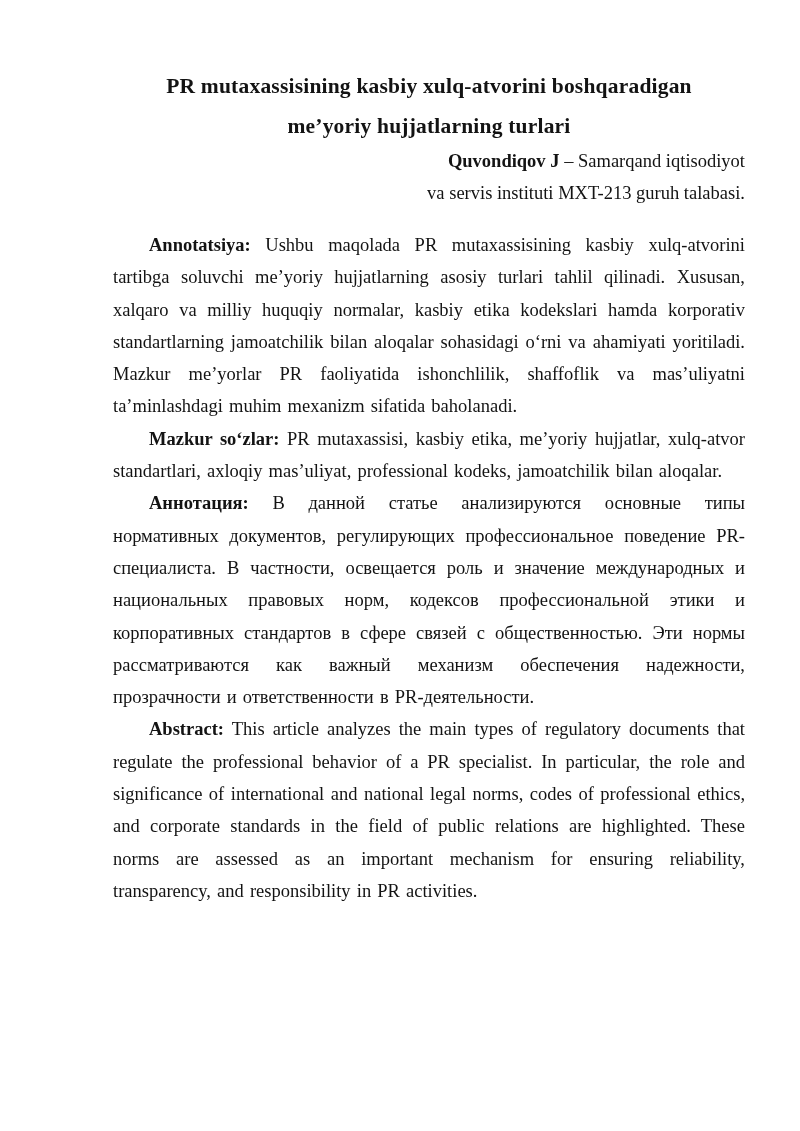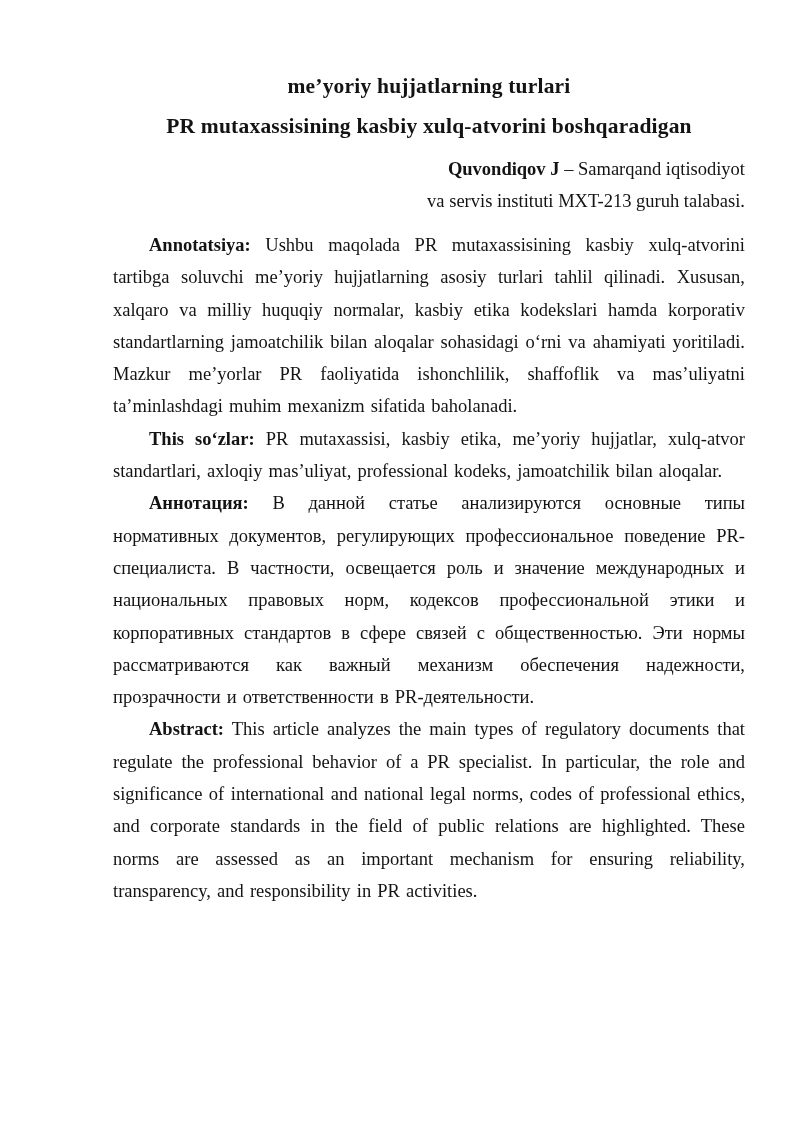--- a/index.html
+++ b/index.html
@@ -29,30 +29,30 @@
     font-size: 21.5px;
     line-height: 40px;
     font-weight: bold;
     text-align: center;
     letter-spacing: 0.2px;
   }
   .title-line {
     display: block;
   }
   .author-block {
-    margin-top: 8px;
+    margin-top: 0;
     font-size: 18.5px;
     line-height: 31.5px;
     text-align: right;
   }
   .author-line {
     display: block;
   }
   .body-text {
-    margin-top: 12px;
+    margin-top: 20px;
   }
   .para {
     margin: 0;
     font-size: 18.5px;
     line-height: 32.3px;
     text-align: justify;
     text-indent: 36px;
     word-spacing: 1.5px;
     hyphens: none;
   }
@@ -60,30 +60,30 @@
     font-weight: bold;
   }
 </style>
 </head>
 <body>
 
 <div class="page">
   <div class="content">
 
     <h1 class="title">
+      <span class="title-line">PR mutaxassisining kasbiy xulq-atvorini boshqaradigan</span>
       <span class="title-line">me’yoriy hujjatlarning turlari</span>
-      <span class="title-line">PR mutaxassisining kasbiy xulq-atvorini boshqaradigan</span>
     </h1>
 
     <div class="author-block">
       <span class="author-line"><b>Quvondiqov J</b><span> – Samarqand iqtisodiyot</span></span>
       <span class="author-line">va servis instituti MXT-213 guruh talabasi.</span>
     </div>
 
     <div class="body-text">
       <p class="para"><b>Annotatsiya:</b> <span>Ushbu maqolada PR mutaxassisining kasbiy xulq-atvorini tartibga soluvchi me’yoriy hujjatlarning asosiy turlari tahlil qilinadi. Xususan, xalqaro va milliy huquqiy normalar, kasbiy etika kodekslari hamda korporativ standartlarning jamoatchilik bilan aloqalar sohasidagi oʻrni va ahamiyati yoritiladi. Mazkur me’yorlar PR faoliyatida ishonchlilik, shaffoflik va mas’uliyatni ta’minlashdagi muhim mexanizm sifatida baholanadi.</span></p>
-      <p class="para"><b>This soʻzlar:</b> <span>PR mutaxassisi, kasbiy etika, me’yoriy hujjatlar, xulq-atvor standartlari, axloqiy mas’uliyat, professional kodeks, jamoatchilik bilan aloqalar.</span></p>
+      <p class="para"><b>Mazkur soʻzlar:</b> <span>PR mutaxassisi, kasbiy etika, me’yoriy hujjatlar, xulq-atvor standartlari, axloqiy mas’uliyat, professional kodeks, jamoatchilik bilan aloqalar.</span></p>
       <p class="para"><b>Аннотация:</b> <span>В данной статье анализируются основные типы нормативных документов, регулирующих профессиональное поведение PR-специалиста. В частности, освещается роль и значение международных и национальных правовых норм, кодексов профессиональной этики и корпоративных стандартов в сфере связей с общественностью. Эти нормы рассматриваются как важный механизм обеспечения надежности, прозрачности и ответственности в PR-деятельности.</span></p>
       <p class="para"><b>Abstract:</b> <span>This article analyzes the main types of regulatory documents that regulate the professional behavior of a PR specialist. In particular, the role and significance of international and national legal norms, codes of professional ethics, and corporate standards in the field of public relations are highlighted. These norms are assessed as an important mechanism for ensuring reliability, transparency, and responsibility in PR activities.</span></p>
     </div>
 
   </div>
 </div>
 
 </body></html>

